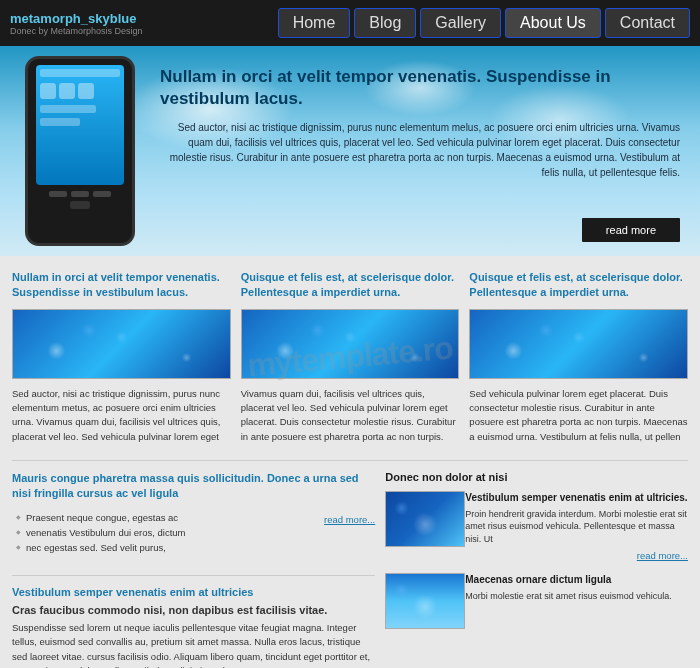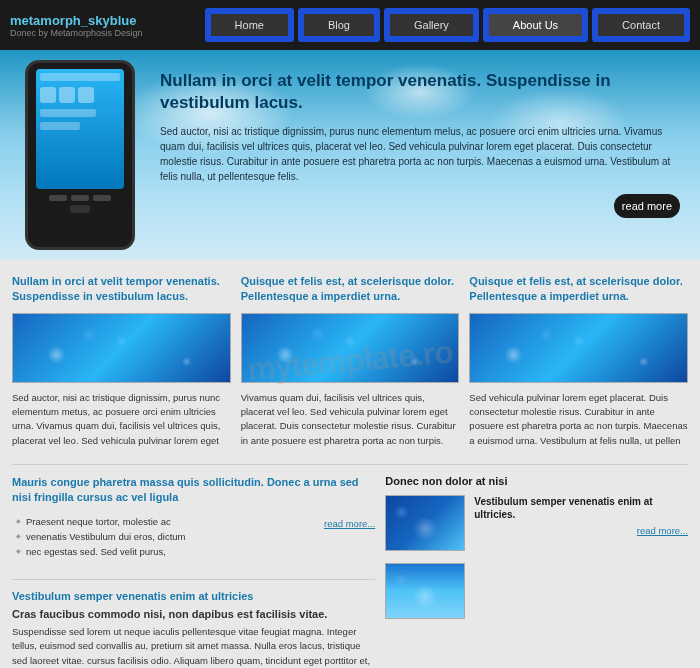--- a/index.html
+++ b/index.html
@@ -31,24 +31,24 @@
     #site-title-block .subtitle {
       font-size: 9px;
       color: #888;
     }
     #nav {
       display: flex;
       gap: 4px;
     }
     .nav-btn {
       background: #333;
-      border: 6px solid #1d4ed8;
+      border: 1px solid #1d4ed8;
       color: #ddd;
-      font-size: 11px;
-      padding: 5px 24px;
+      font-size: 16px;
+      padding: 5px 14px;
       border-radius: 3px;
       cursor: pointer;
     }
     .nav-btn:hover, .nav-btn.active {
       background: #444;
       color: #fff;
     }
 
     
     #hero {
@@ -142,30 +142,32 @@
       font-weight: bold;
       color: #003a5c;
       line-height: 1.3;
       margin-bottom: 10px;
     }
     #hero-content p {
       font-size: 10px;
       color: #1a2a3a;
       line-height: 1.5;
       margin-bottom: 10px;
+      text-align: right;
     }
     #read-more-btn {
       float: right;
       background: #1a1a1a;
       color: #fff;
       border: none;
-      padding: 6px 8px;
-      font-size: 11px;
-      border-radius: 12px;
+      padding: 6px 24px;
+      font-size: 11px;
+      border-radius: 1px;
       cursor: pointer;
+      margin-top: 28px;
     }
 
     
     #main {
       background: #e8e8e8;
       padding: 14px 12px;
     }
 
     
     #three-col {
@@ -309,21 +311,21 @@
     }
     .section-paragraph {
       font-size: 9.5px;
       color: #333;
       line-height: 1.5;
     }
 
     
     .right-item {
       display: flex;
-      gap: 9px;
+      gap: 0;
       margin-bottom: 12px;
     }
     .right-thumb {
       width: 80px;
       height: 56px;
       flex-shrink: 0;
       background: linear-gradient(135deg, #0d47a1, #1565c0, #4fc3f7);
       border: 1px solid #aaa;
       position: relative;
       overflow: hidden;
@@ -438,21 +440,21 @@
 
   <hr class="section-separator">
 
   <div id="bottom-sections">
 
     <div id="bottom-left">
       <div class="section-title">Mauris congue pharetra massa quis sollicitudin. Donec a urna sed nisi fringilla cursus ac vel ligula</div>
 
       <div class="two-col-content">
         <ul class="bullet-list">
-          <li>Praesent neque tortor, molestie ac</li>
+          <li>Praesent neque congue, egestas ac</li>
           <li>venenatis Vestibulum dui eros, dictum</li>
           <li>nec egestas sed. Sed velit purus,</li>
         </ul>
         <div style="flex:1;">
           <a href="#" class="read-more-link">read more...</a>
         </div>
       </div>
 
       <hr class="section-separator">
 
@@ -463,25 +465,30 @@
 
     <div id="bottom-right">
       <div class="section-title-dark">Donec non dolor at nisi</div>
 
       <div class="right-item">
         <div class="right-thumb">
           <div class="right-thumb-inner"></div>
         </div>
         <div class="right-item-text">
           <h4>Vestibulum semper venenatis enim at ultricies.</h4>
+          <p>Proin hendrerit gravida interdum. Morbi molestie erat sit amet risus euismod vehicula. Pellentesque et massa nisi. Ut</p>
           <a href="#" class="read-more-link">read more...</a>
         </div>
       </div>
 
       <div class="right-item">
         <div class="right-thumb right-thumb-2">
           <div class="right-thumb-inner"></div>
         </div>
+        <div class="right-item-text">
+          <h4>Maecenas ornare dictum ligula</h4>
+          <p>Morbi molestie erat sit amet risus euismod vehicula.</p>
+        </div>
       </div>
     </div>
 
   </div>
 </div>
 
 </body></html>

